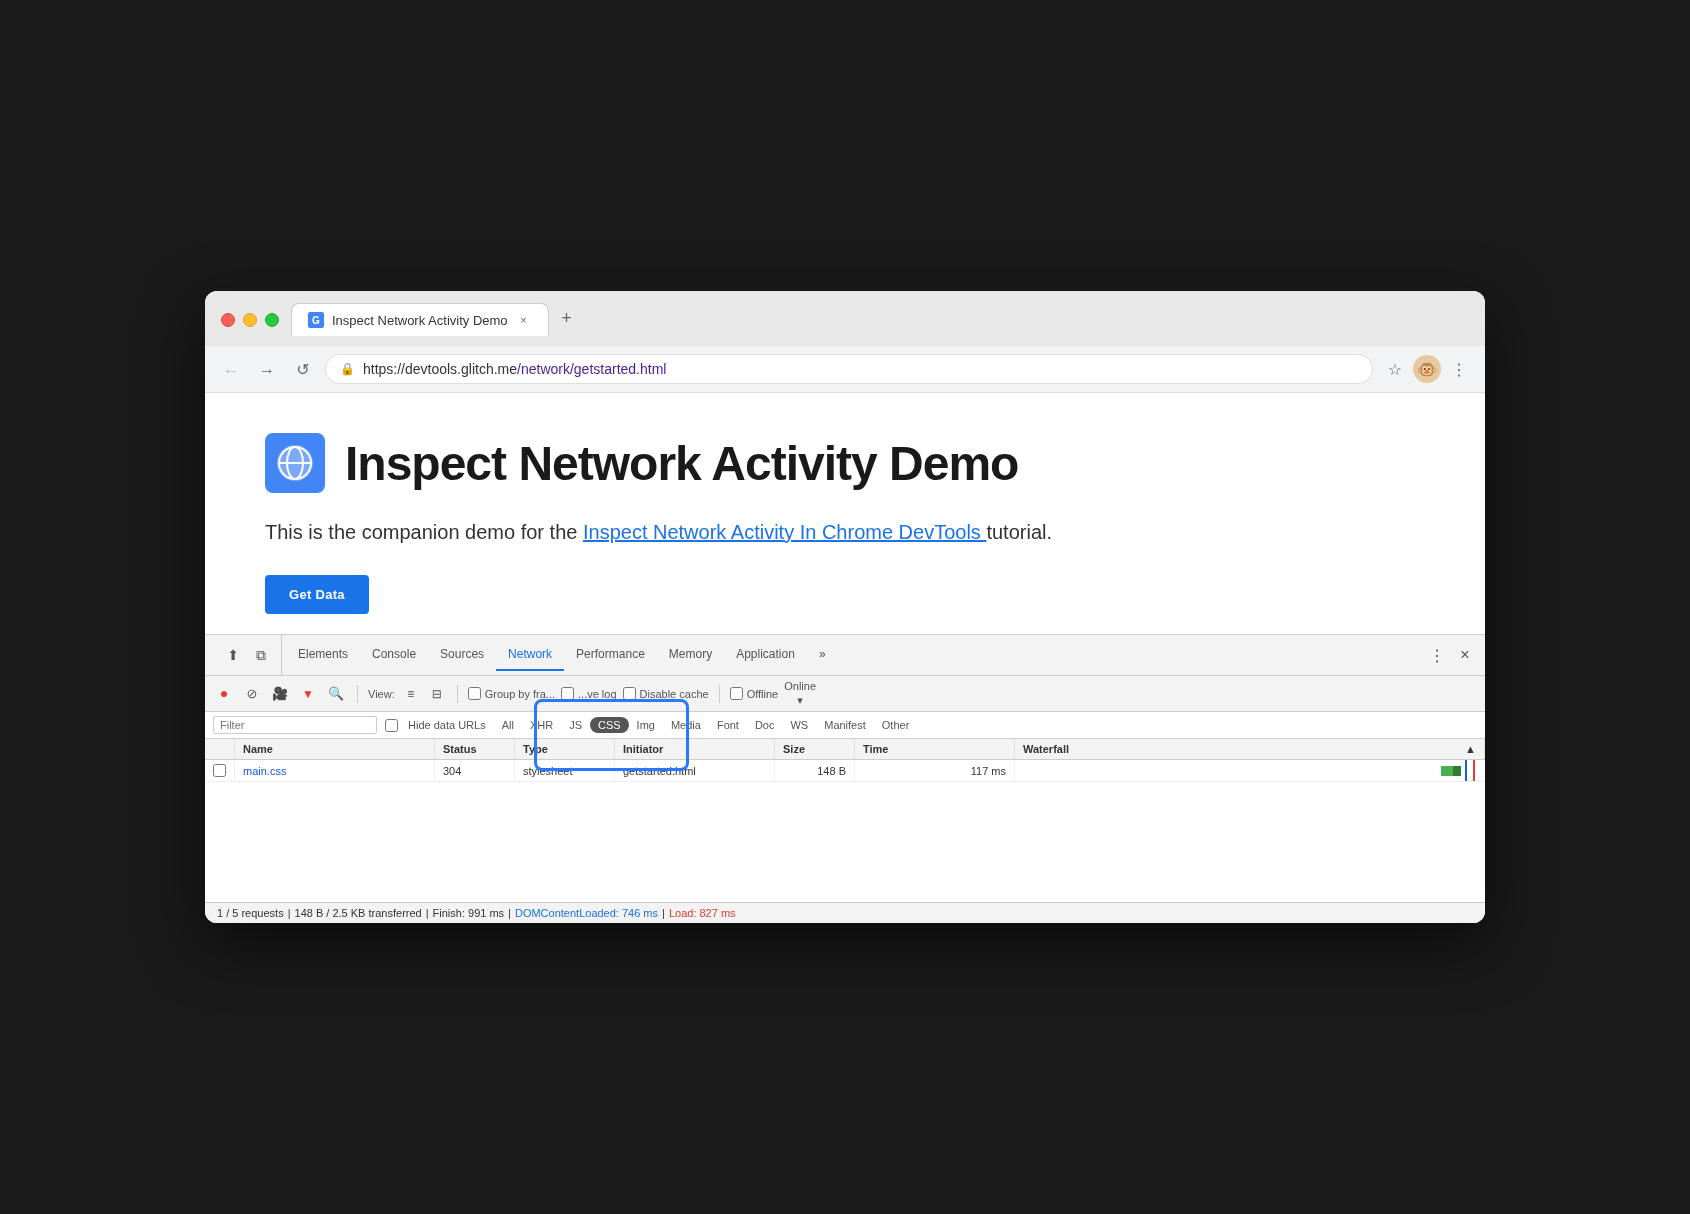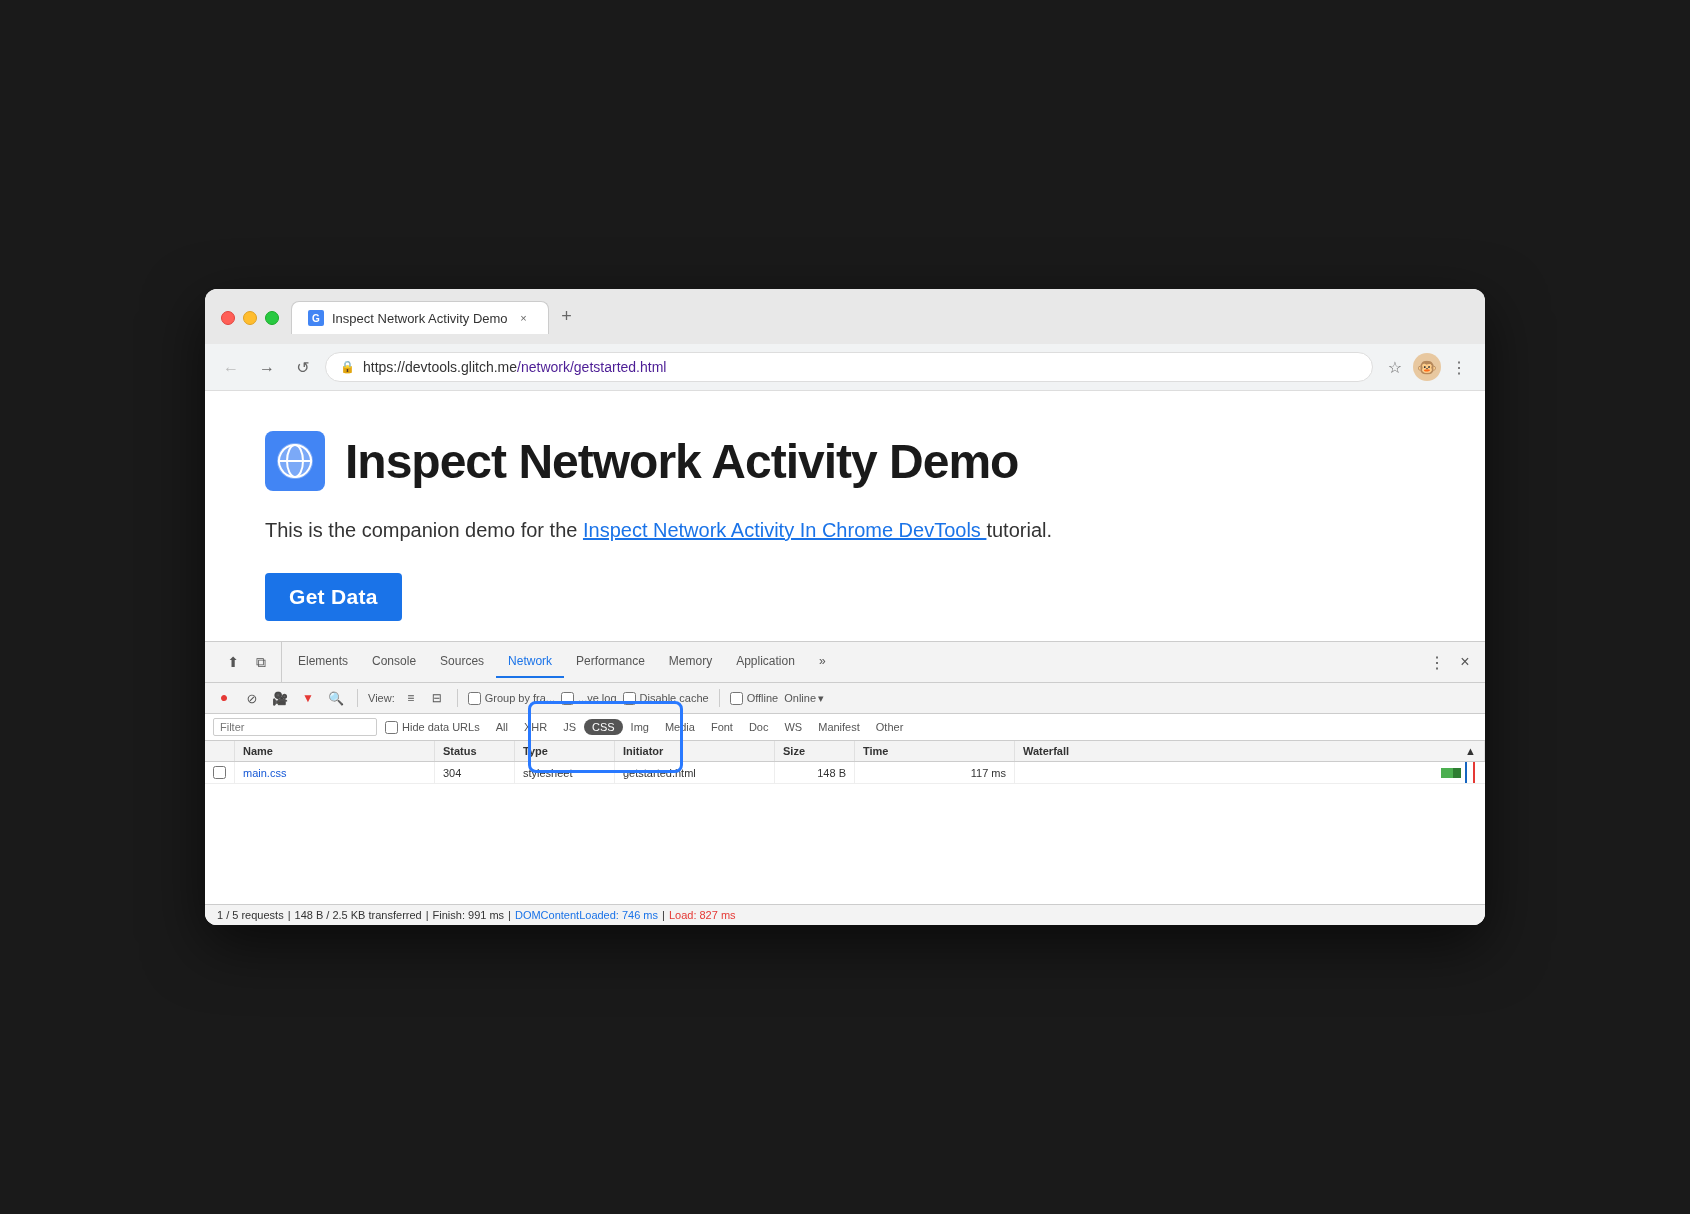--- a/index.html
+++ b/index.html
@@ -208,21 +208,21 @@
     .page-description a {
       color: #1a73e8;
       text-decoration: underline;
     }
     .get-data-btn {
       background: #1a73e8;
       color: #fff;
       border: none;
       padding: 12px 24px;
       border-radius: 4px;
-      font-size: 21px;
+      font-size: 13px;
       font-weight: 700;
       cursor: pointer;
       letter-spacing: 0.3px;
     }
     
     .devtools-panel {
       background: #f3f3f3;
       border-top: 1px solid #ccc;
     }
     .devtools-tabs {
@@ -323,20 +323,21 @@
       gap: 4px;
       color: #555;
     }
     .nt-checkbox-group input { margin: 0; }
     .nt-dropdown {
       display: flex;
       align-items: center;
       gap: 2px;
       color: #555;
       cursor: pointer;
+      flex-direction: column;
     }
     
     .filter-bar {
       display: flex;
       align-items: center;
       padding: 4px 8px;
       gap: 8px;
       background: #fff;
       border-bottom: 1px solid #ccc;
       font-size: 11px;
@@ -345,21 +346,21 @@
       border: 1px solid #ccc;
       border-radius: 2px;
       padding: 2px 6px;
       font-size: 11px;
       width: 164px;
       color: #333;
     }
     .filter-checkbox-group {
       display: flex;
       align-items: center;
-      gap: 4px;
+      gap: 10px;
       color: #555;
     }
     .filter-type-btns {
       display: flex;
       align-items: center;
       gap: 0;
     }
     .filter-type-btn {
       padding: 2px 8px;
       font-size: 11px;

